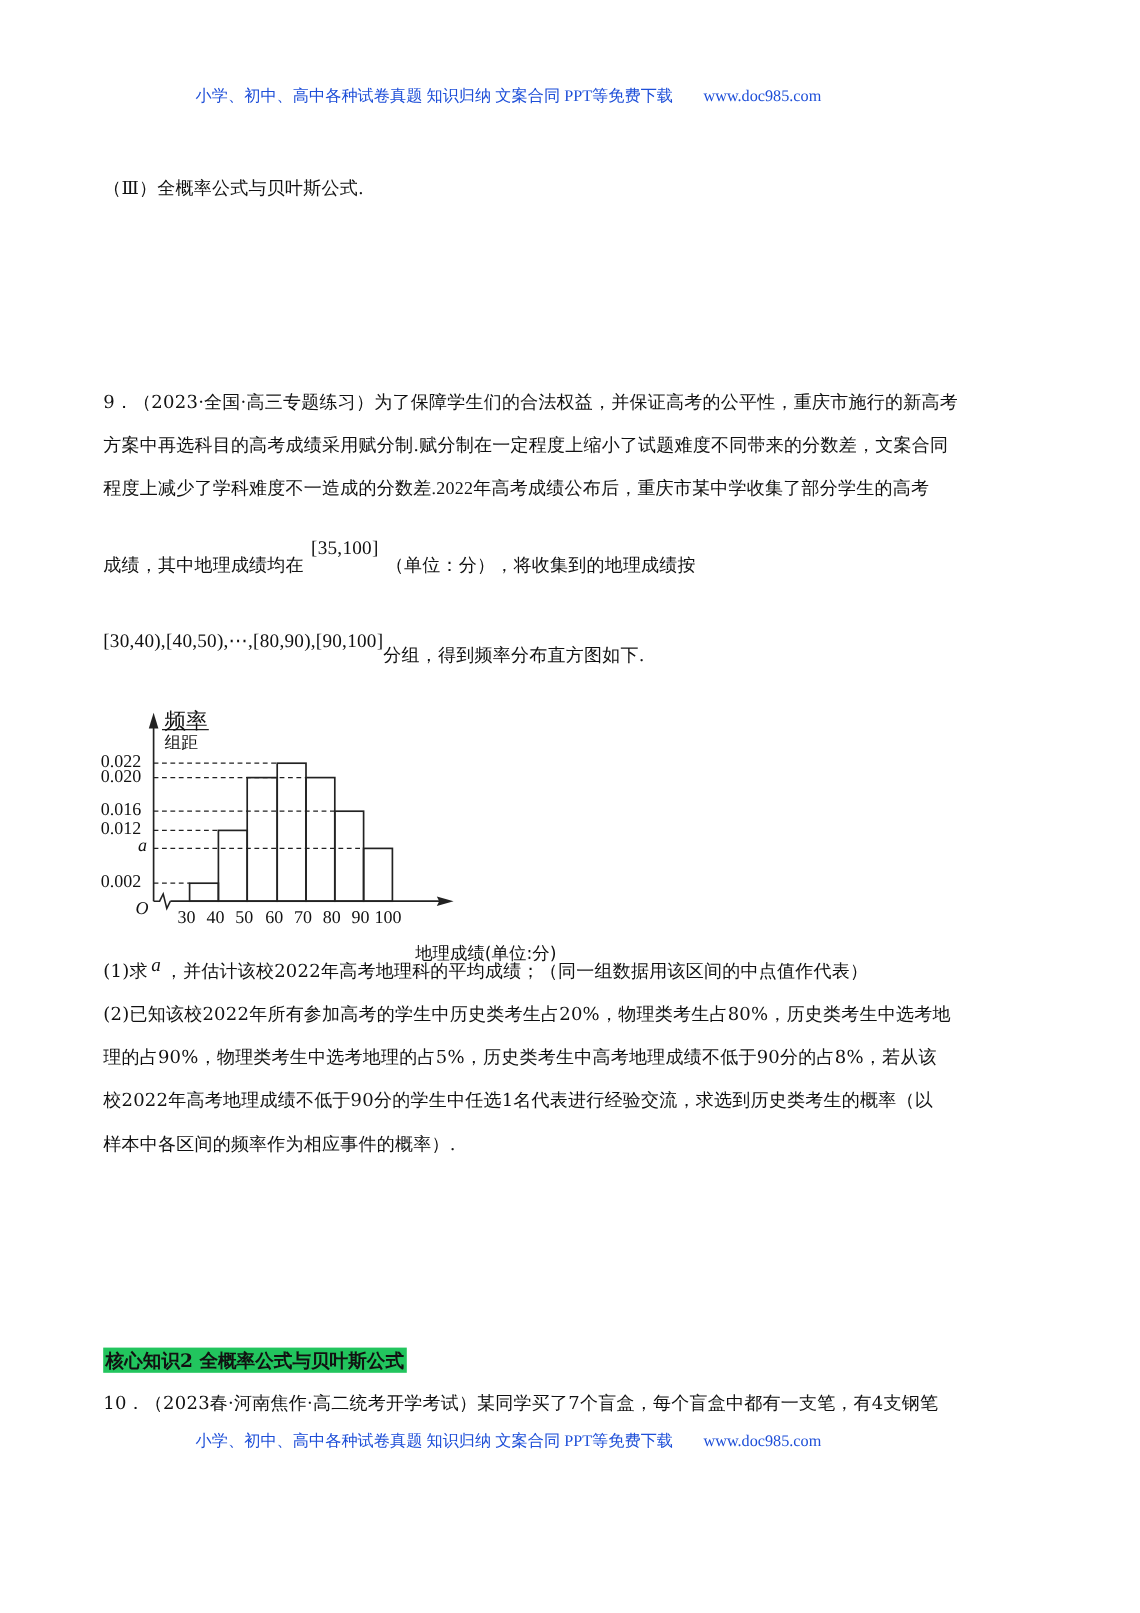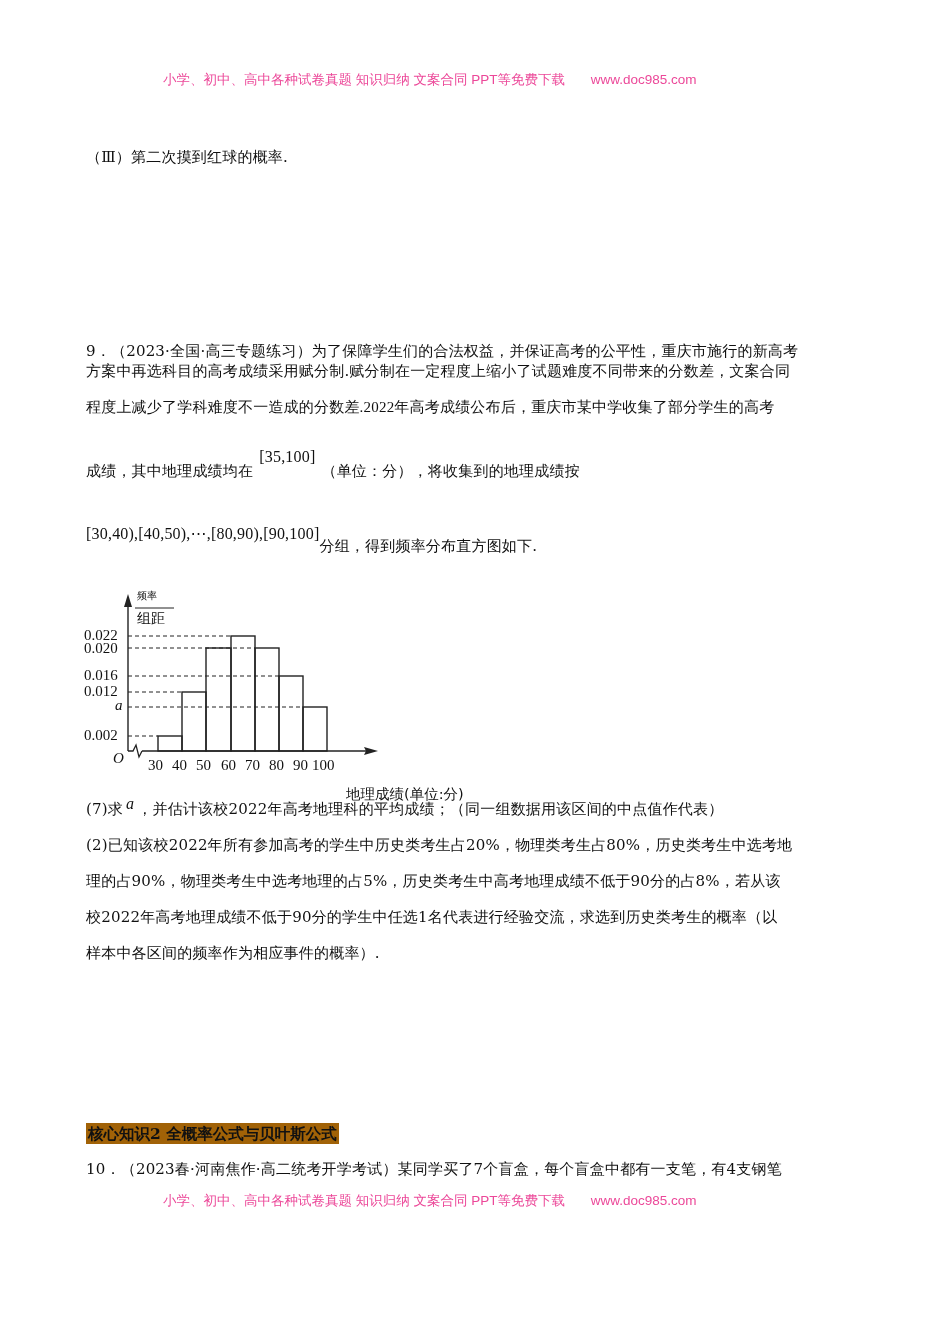--- a/index.html
+++ b/index.html
@@ -1,36 +1,36 @@
 <!DOCTYPE html>
 <html><head>
 <meta charset="utf-8">
 <style>
   html, body { margin: 0; padding: 0; background: #ffffff; }
   body { width: 950px; height: 1344px; position: relative; overflow: hidden;
          font-family: "DejaVu Serif", "Liberation Serif", serif; color: #111; }
   .abs { position: absolute; white-space: nowrap; }
-  .hdr { font-family: Liberation Sans, sans-serif; font-size: 13.5px; color: #ec4899; }
+  .hdr { font-family: Liberation Serif, serif; font-size: 13.5px; color: #1d4ed8; }
   .line { font-size: 15px; letter-spacing: 0.2px; }
   .math { font-family: "Liberation Serif", "DejaVu Serif", serif; font-size: 16px; }
   .ital { font-style: italic; }
-  .hl { background: #a16207; font-weight: bold; font-size: 15.5px; padding: 1px 2px; }
+  .hl { background: #22c55e; font-weight: bold; font-size: 15.5px; padding: 1px 2px; }
   .chart-label { font-family: "Liberation Serif", "DejaVu Serif", serif; font-size: 15px; }
 </style>
 </head>
 <body>
 
 <div class="abs hdr" style="left:163px; top:71px;">
   <span>小学、初中、高中各种试卷真题  知识归纳  文案合同  PPT等免费下载</span>
   <span style="margin-left:22px;">www.doc985.com</span>
 </div>
 
-<div class="abs line" style="left:86px; top:148px;">（Ⅲ）第二次摸到红球的概率.</div>
+<div class="abs line" style="left:86px; top:148px;">（Ⅲ）全概率公式与贝叶斯公式.</div>
 
-<div class="abs line" style="left:86px; top:326px;margin-top:16px;">9．（2023·全国·高三专题练习）为了保障学生们的合法权益，并保证高考的公平性，重庆市施行的新高考</div>
+<div class="abs line" style="left:86px; top:326px;">9．（2023·全国·高三专题练习）为了保障学生们的合法权益，并保证高考的公平性，重庆市施行的新高考</div>
 <div class="abs line" style="left:86px; top:362px;">方案中再选科目的高考成绩采用赋分制.赋分制在一定程度上缩小了试题难度不同带来的分数差，文案合同</div>
 <div class="abs line" style="left:86px; top:398px;font-family:Liberation Serif, serif;">程度上减少了学科难度不一造成的分数差.2022年高考成绩公布后，重庆市某中学收集了部分学生的高考</div>
 
 <div class="abs line" style="left:86px; top:462px;">
   <span>成绩，其中地理成绩均在</span><span class="math" style="position:relative; top:-14px; margin:0 6px;">[35,100]</span><span>（单位：分），将收集到的地理成绩按</span>
 </div>
 
 <div class="abs line" style="left:86px; top:536px;text-align:center;">
   <span class="math" style="position:relative; top:-12px;">[30,40),[40,50),⋯,[80,90),[90,100]</span><span>分组，得到频率分布直方图如下.</span>
 </div>
@@ -57,21 +57,21 @@
   <line x1="128" y1="751" x2="128" y2="602" stroke="#222" stroke-width="1.4"></line>
   <polygon points="128,594 124,607 132,607" fill="#222"></polygon>
 
   <polyline points="128,751 133,751 136,745 139,757 142,751" fill="none" stroke="#222" stroke-width="1.3"></polyline>
   <line x1="142" y1="751" x2="370" y2="751" stroke="#222" stroke-width="1.4"></line>
   <polygon points="378,751 364,747 366,751 364,755" fill="#222"></polygon>
 
   <line x1="135" y1="608" x2="174" y2="608" stroke="#222" stroke-width="1"></line>
 </svg>
 
-<div class="abs chart-label" style="left:137px; top:589px; font-family:'DejaVu Sans', sans-serif; font-size:10px;">频率</div>
+<div class="abs chart-label" style="left:137px; top:589px; font-family:'DejaVu Sans', sans-serif; font-size:18px;">频率</div>
 <div class="abs chart-label" style="left:137px; top:610px; font-family:'DejaVu Sans', sans-serif; font-size:14px;">组距</div>
 
 <div class="abs chart-label" style="left:84px; top:627px;">0.022</div>
 <div class="abs chart-label" style="left:84px; top:640px;">0.020</div>
 <div class="abs chart-label" style="left:84px; top:667px;">0.016</div>
 <div class="abs chart-label" style="left:84px; top:683px;">0.012</div>
 <div class="abs chart-label ital" style="left:115px; top:697px;">a</div>
 <div class="abs chart-label" style="left:84px; top:727px;">0.002</div>
 <div class="abs chart-label ital" style="left:113px; top:750px;">O</div>
 
@@ -79,21 +79,21 @@
 <div class="abs chart-label" style="left:172px; top:757px;">40</div>
 <div class="abs chart-label" style="left:196px; top:757px;">50</div>
 <div class="abs chart-label" style="left:221px; top:757px;">60</div>
 <div class="abs chart-label" style="left:245px; top:757px;">70</div>
 <div class="abs chart-label" style="left:269px; top:757px;">80</div>
 <div class="abs chart-label" style="left:293px; top:757px;">90</div>
 <div class="abs chart-label" style="left:312px; top:757px;">100</div>
 <div class="abs chart-label" style="left:346px; top:785px; font-family:'DejaVu Sans', sans-serif; font-size:14.5px;">地理成绩(单位:分)</div>
 
 <div class="abs line" style="left:86px; top:800px;">
-  <span>(7)求</span><span class="math ital" style="position:relative; top:-5px; margin:0 3px;">a</span><span>，并估计该校2022年高考地理科的平均成绩；（同一组数据用该区间的中点值作代表）</span>
+  <span>(1)求</span><span class="math ital" style="position:relative; top:-5px; margin:0 3px;">a</span><span>，并估计该校2022年高考地理科的平均成绩；（同一组数据用该区间的中点值作代表）</span>
 </div>
 <div class="abs line" style="left:86px; top:836px;">(2)已知该校2022年所有参加高考的学生中历史类考生占20%，物理类考生占80%，历史类考生中选考地</div>
 <div class="abs line" style="left:86px; top:872px;">理的占90%，物理类考生中选考地理的占5%，历史类考生中高考地理成绩不低于90分的占8%，若从该</div>
 <div class="abs line" style="left:86px; top:908px;">校2022年高考地理成绩不低于90分的学生中任选1名代表进行经验交流，求选到历史类考生的概率（以</div>
 <div class="abs line" style="left:86px; top:944px;">样本中各区间的频率作为相应事件的概率）.</div>
 
 <div class="abs" style="left:86px; top:1124px;">
   <span class="hl">核心知识2 全概率公式与贝叶斯公式</span>
 </div>
 

